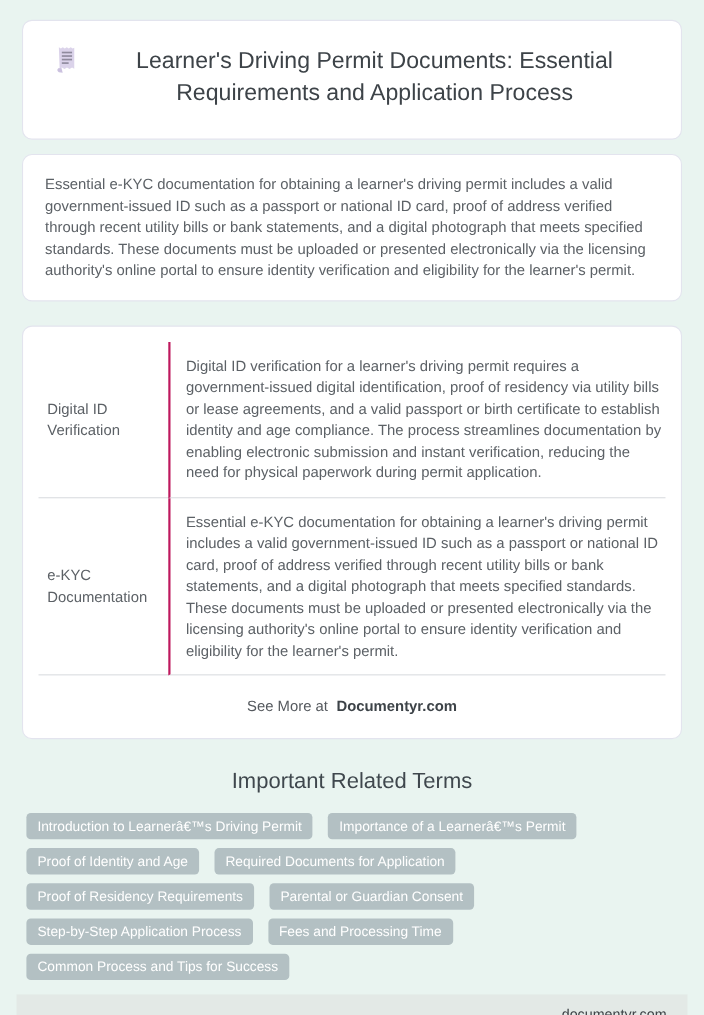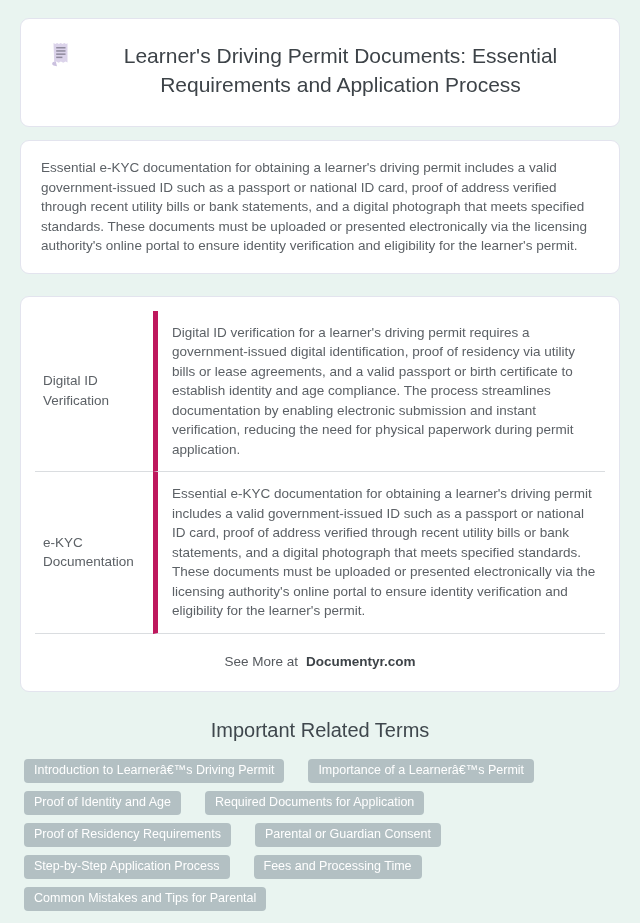--- a/index.html
+++ b/index.html
@@ -64,21 +64,21 @@
     border-bottom: 1px solid #dadde0;
     font-size: 13.5px;
     line-height: 19.5px;
     color: #5c6166;
   }
   .def-table td.term-cell {
     width: 118px;
     padding: 12px 6px 12px 8px;
   }
   .def-table td.desc-cell {
-    border-left: 5px solid #be185d;
+    border-left: 2px solid #be185d;
     padding: 12px 4px 12px 14px;
   }
   .see-more {
     margin-top: 20px;
     text-align: center;
     font-size: 13.5px;
     color: #55595e;
   }
   .see-more strong { color: #3d4348; margin-left: 4px; }
 
@@ -86,21 +86,21 @@
   .related-heading {
     margin: 27px 0 0 0;
     text-align: center;
     font-size: 20px;
     font-weight: 400;
     color: #3f474d;
   }
   .tags {
     display: flex;
     flex-wrap: wrap;
-    gap: 8px 24px;
+    gap: 8px 14px;
     margin-top: 17px;
     padding: 0 4px;
   }
   .tag {
     background: #b3c0c3;
     color: #ffffff;
     border: none;
     border-radius: 4px;
     padding: 0 10px;
     height: 24px;
@@ -171,20 +171,20 @@
   <h2 class="related-heading">Important Related Terms</h2>
   <div class="tags">
     <button class="tag">Introduction to Learnerâ€™s Driving Permit</button>
     <button class="tag">Importance of a Learnerâ€™s Permit</button>
     <button class="tag">Proof of Identity and Age</button>
     <button class="tag">Required Documents for Application</button>
     <button class="tag">Proof of Residency Requirements</button>
     <button class="tag">Parental or Guardian Consent</button>
     <button class="tag">Step-by-Step Application Process</button>
     <button class="tag">Fees and Processing Time</button>
-    <button class="tag">Common Mistakes and Tips for Parental</button>
+    <button class="tag">Common Process and Tips for Success</button>
   </div>
 
   <div class="footer-bar">
     <span>documentyr.com</span>
   </div>
 
 </div>
 
 </body></html>

